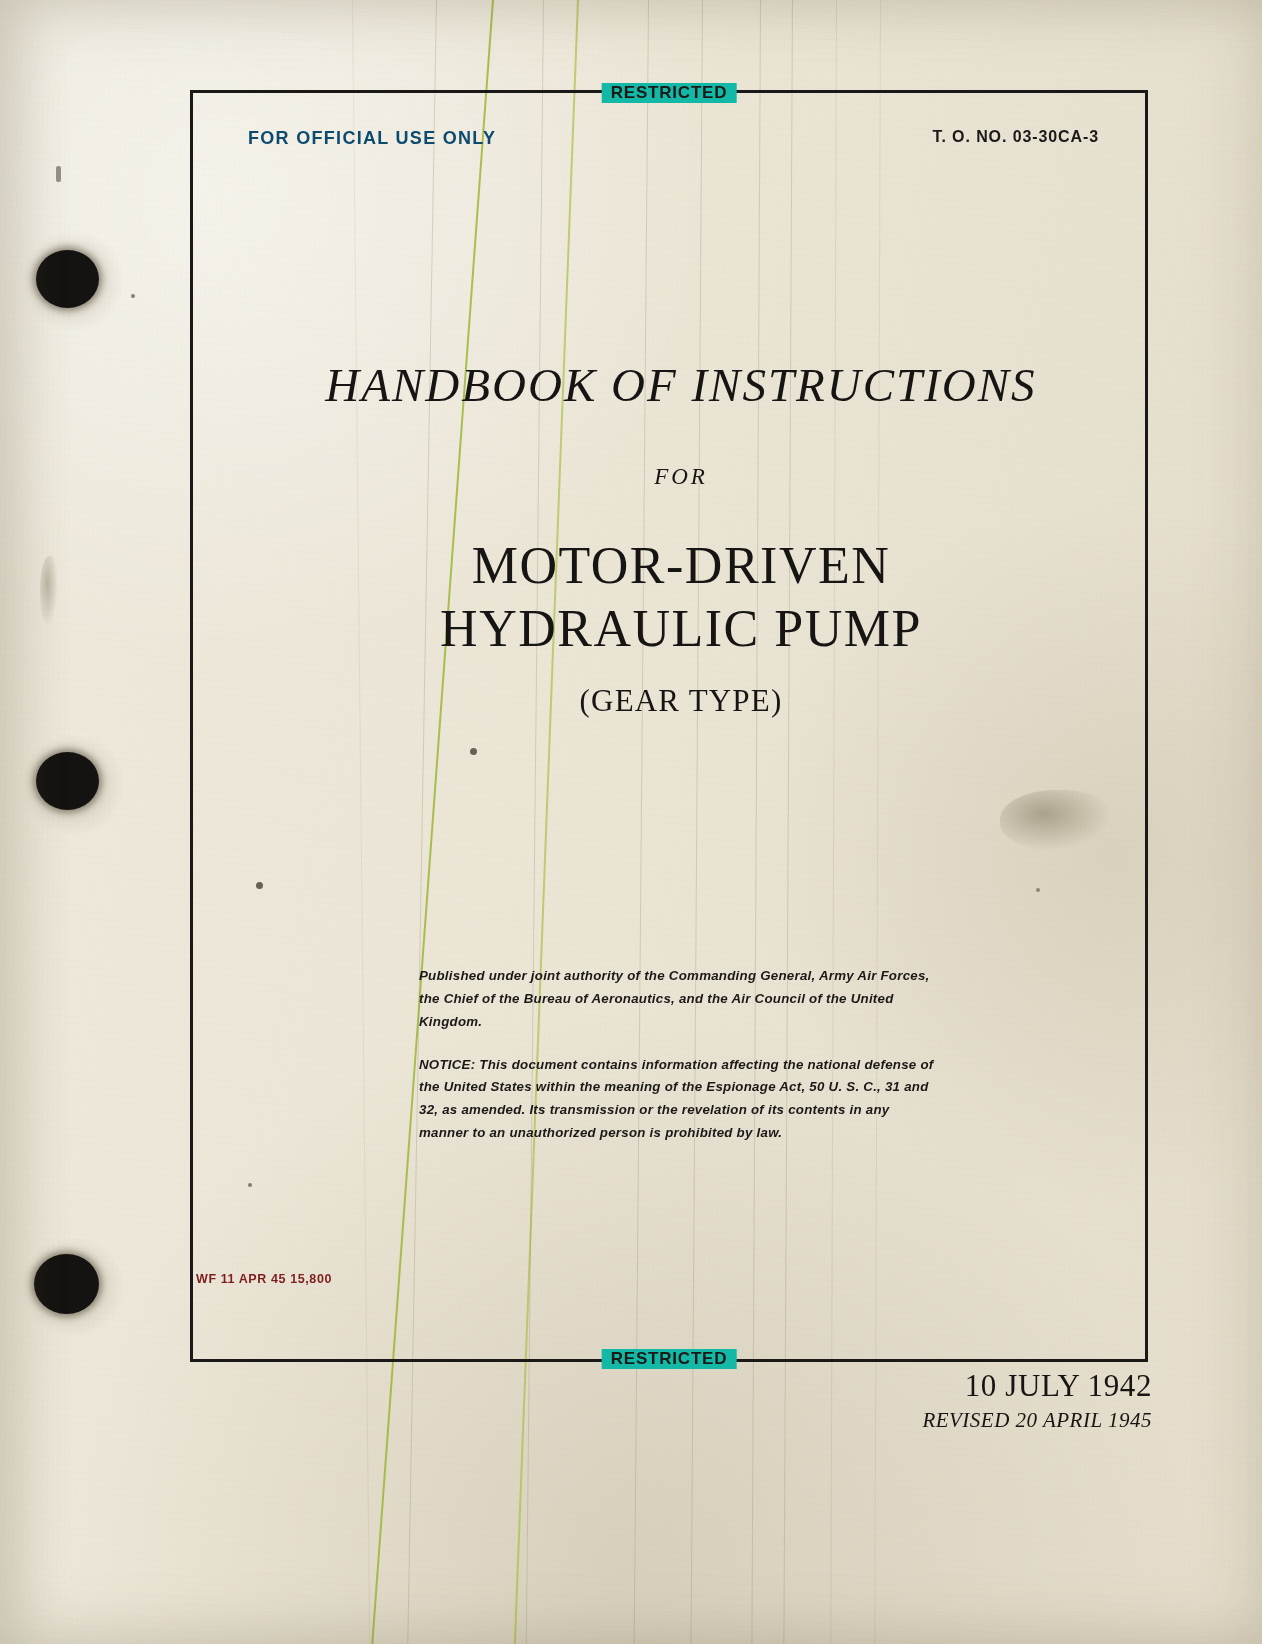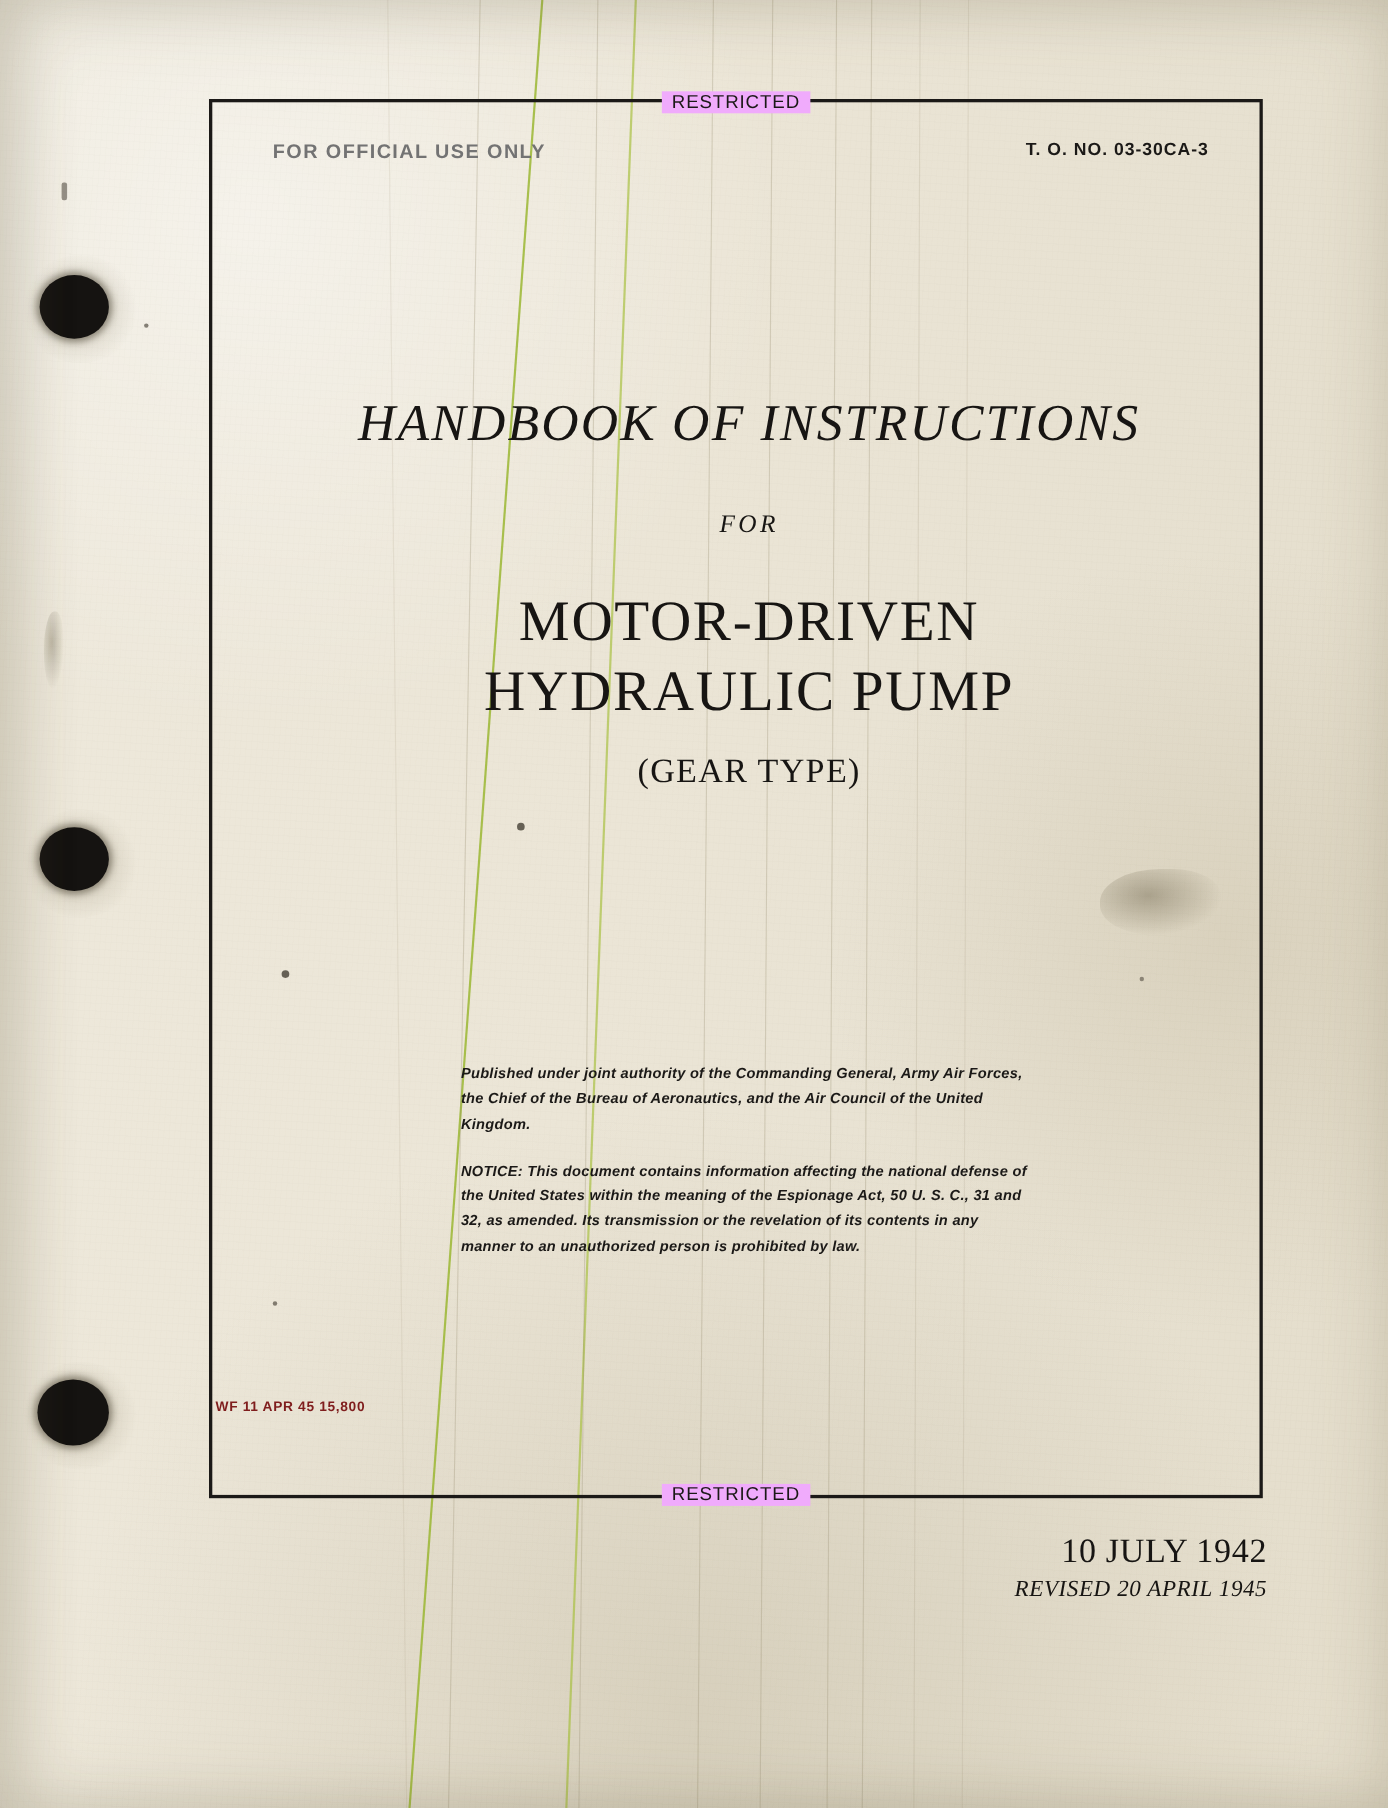--- a/index.html
+++ b/index.html
@@ -78,40 +78,40 @@
     left: 190px;
     top: 90px;
     width: 952px;
     height: 1266px;
     border: 3px solid #1b1917;
   }
 
   .frame-label {
     position: absolute;
     font-family: "Liberation Sans", sans-serif;
-    font-weight: normal;
+    font-weight: bold;
     font-size: 17px;
     letter-spacing: 0.8px;
     color: #1b1917;
-    background: #f0abfc;
+    background: #14b8a6;
     padding: 0 9px;
     white-space: nowrap;
   }
   .frame-label.top { left: 50%; transform: translate(-50%, -50%); top: 0; }
   .frame-label.bottom { left: 50%; transform: translate(-50%, 50%); bottom: 0; }
 
   .official {
     position: absolute;
     left: 55px;
     top: 35px;
     font-family: "Liberation Sans", sans-serif;
     font-weight: bold;
     font-size: 18px;
     letter-spacing: 1.3px;
-    color: #737373;
+    color: #0c4a6e;
   }
   .tono {
     position: absolute;
     right: 46px;
     top: 35px;
     font-family: "Liberation Sans", sans-serif;
     font-weight: bold;
     font-size: 16px;
     letter-spacing: 0.9px;
     color: #1b1917;
@@ -185,21 +185,20 @@
     letter-spacing: 0.6px;
     color: #7f1d1d;
   }
 
   .dates {
     position: absolute;
     right: 110px;
     top: 1368px;
     text-align: right;
     color: #171513;
-    margin-top: 24px;
   }
   .date-main {
     font-family: "Liberation Serif", serif;
     font-size: 31px;
     letter-spacing: 0.6px;
   }
   .date-rev {
     font-family: "Liberation Serif", serif;
     font-style: italic;
     font-size: 21px;

